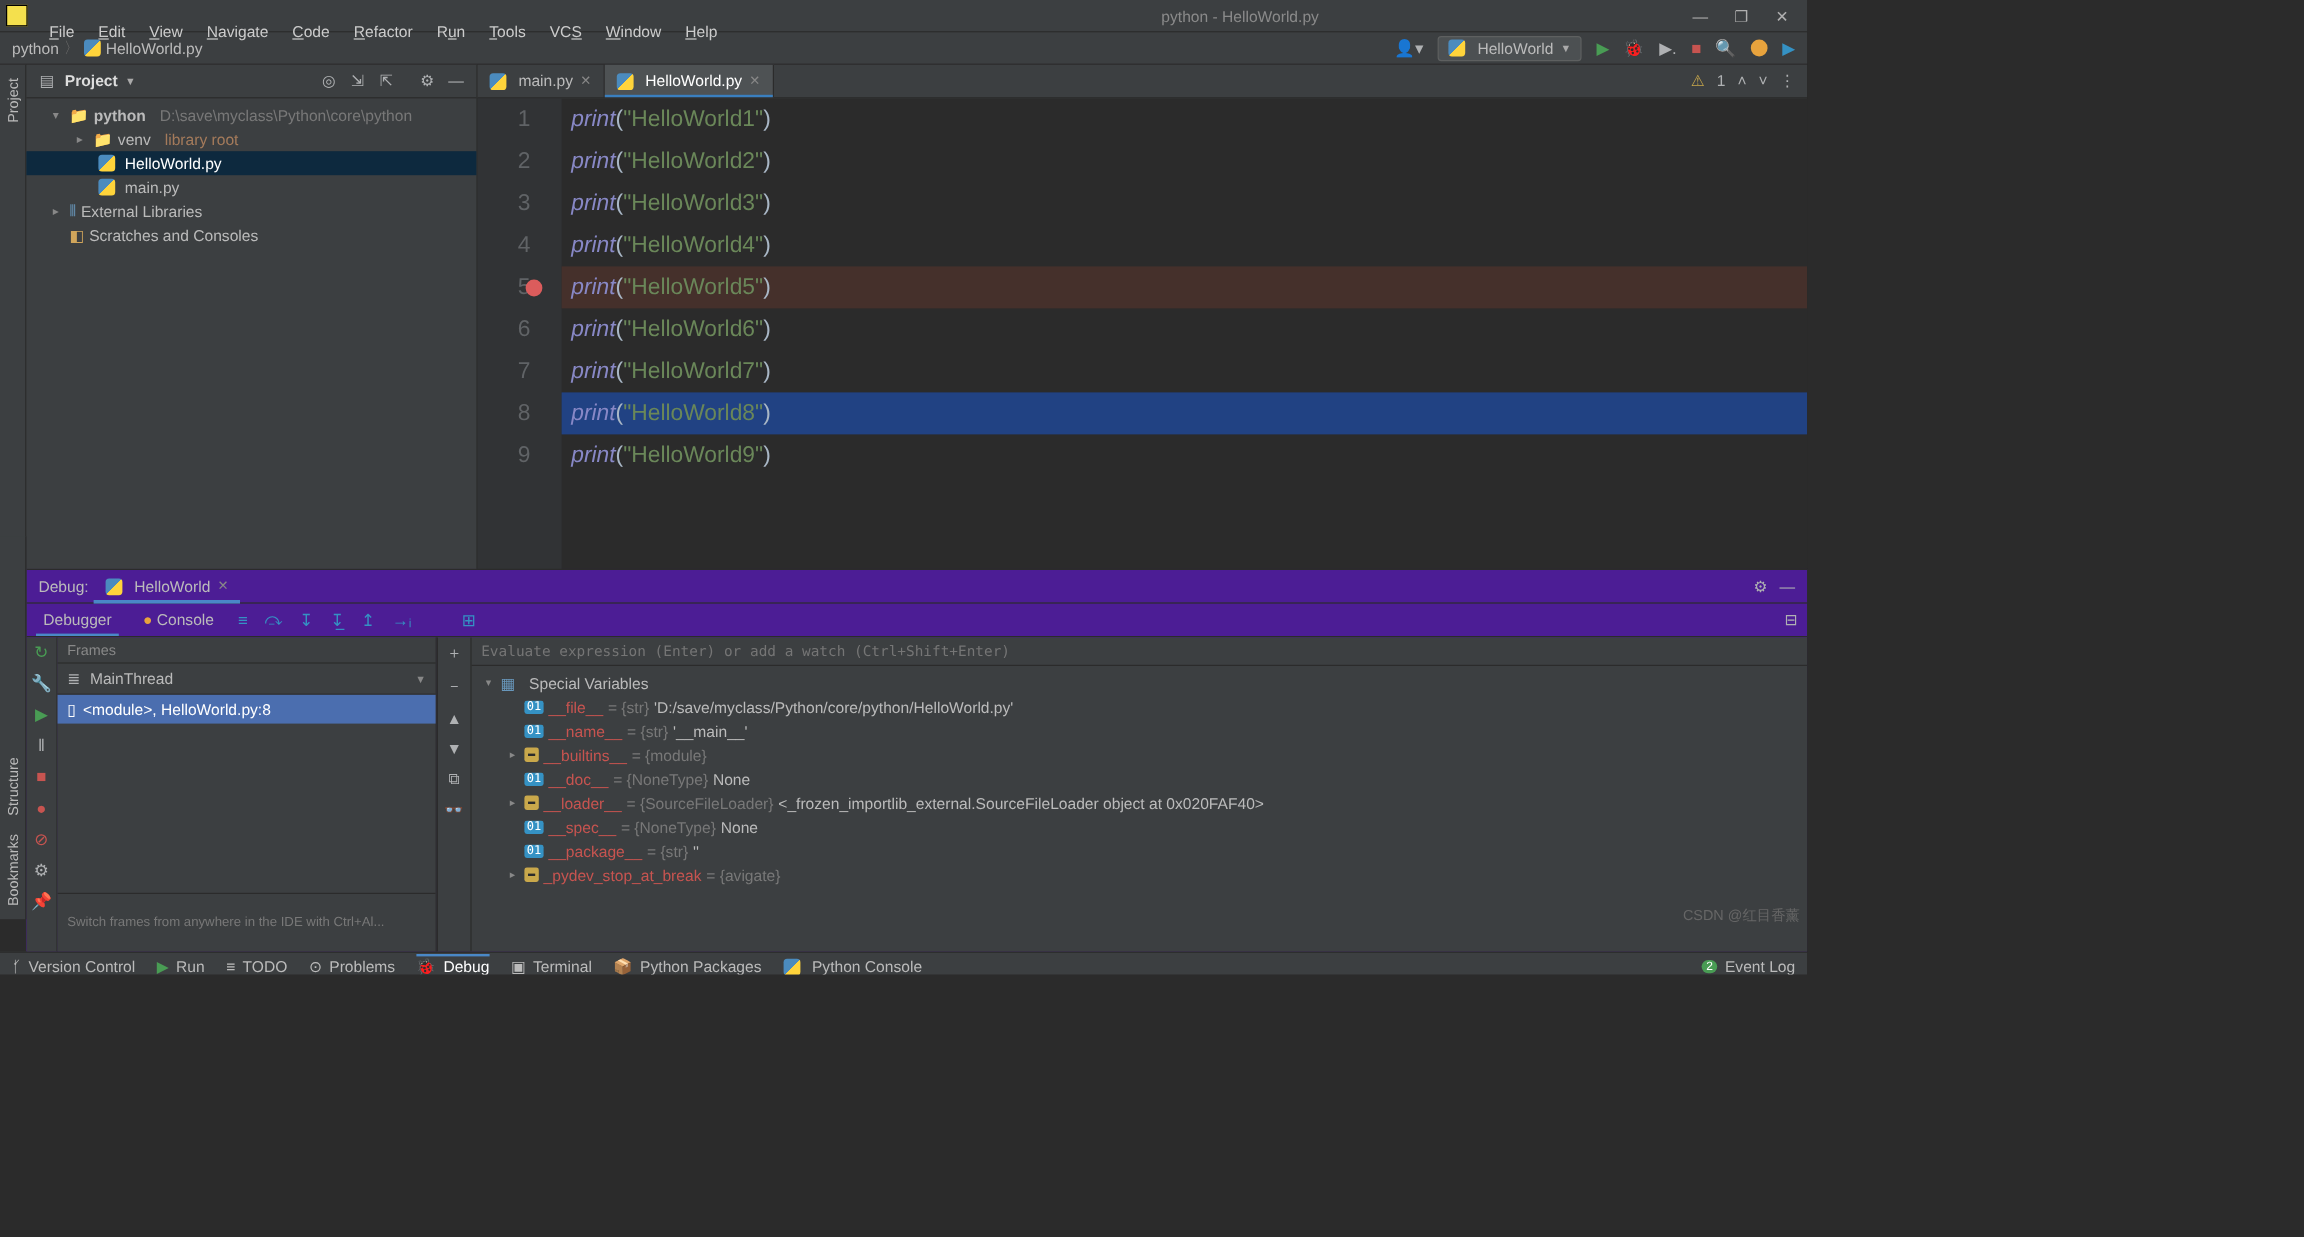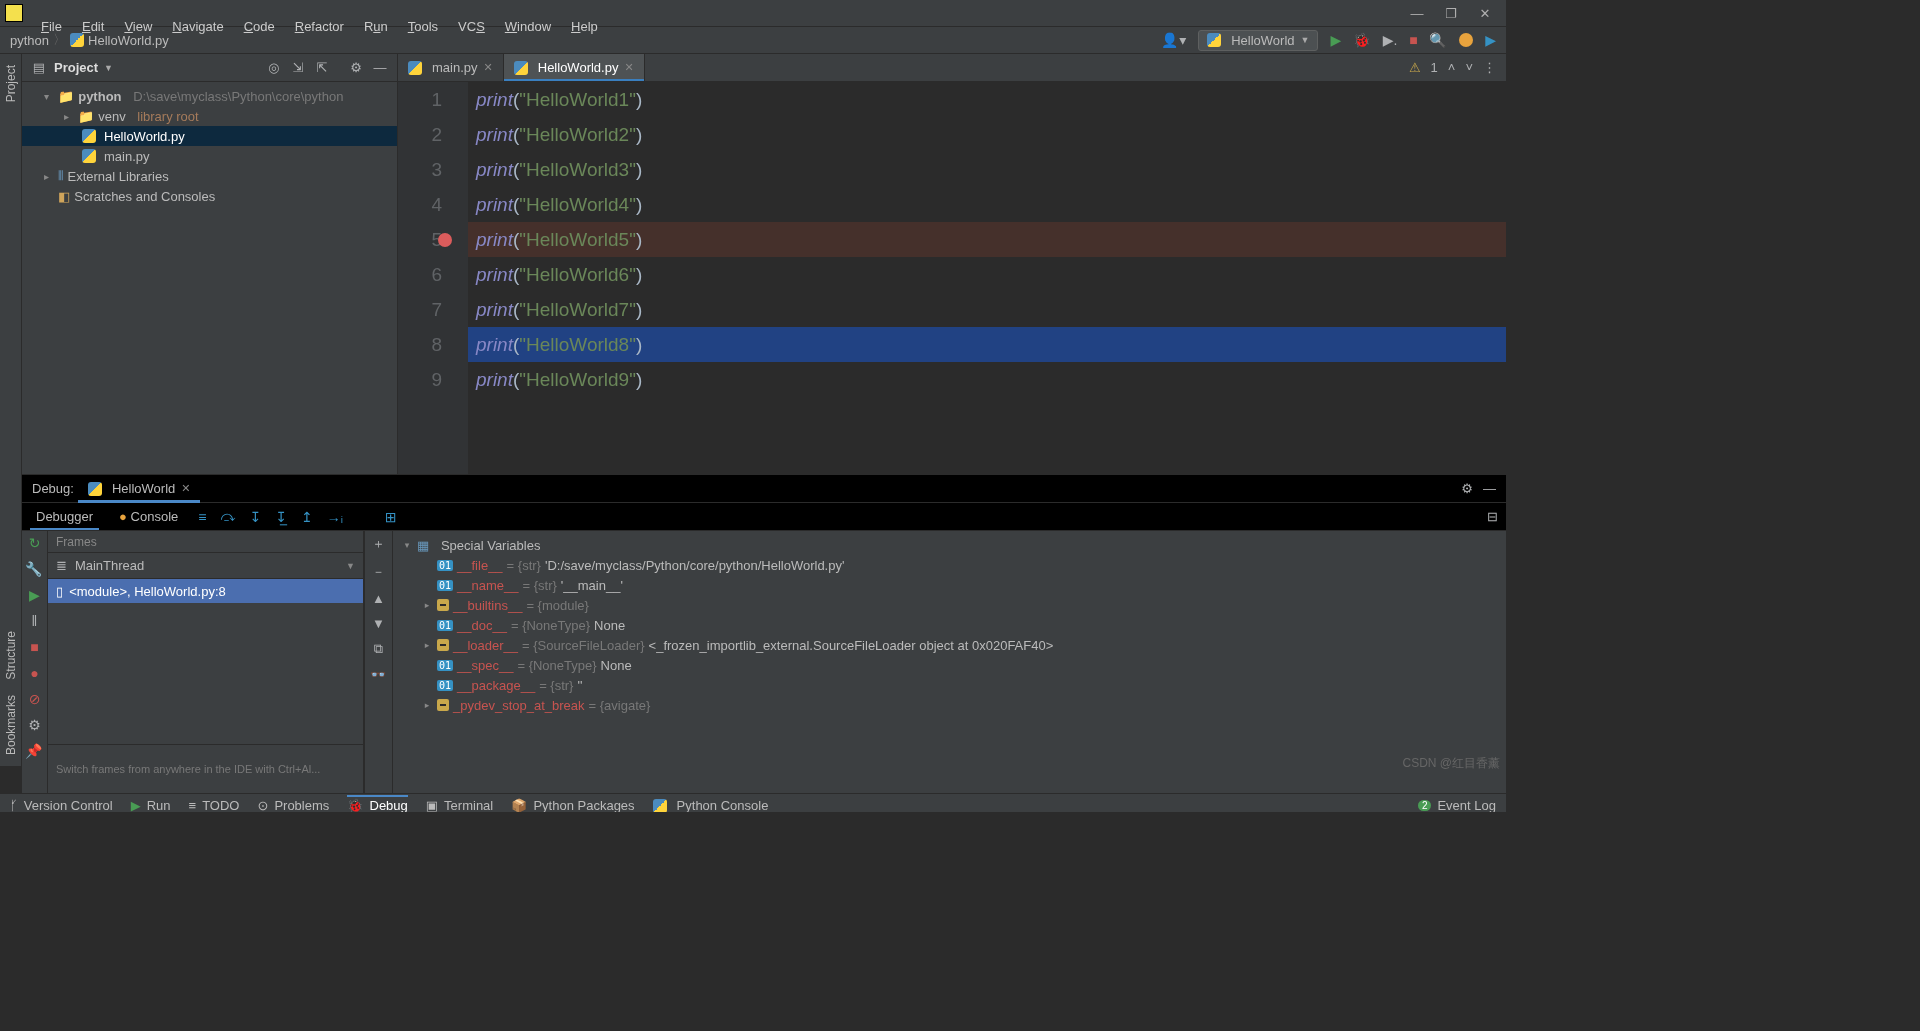--- a/index.html
+++ b/index.html
@@ -230,21 +230,21 @@
     flex:1; color:#A9B7C6; position:relative;
   }
   .code-line { height:35px; padding-left:8px; white-space:pre; }
   .code-line.bpline { background:#45302B; }
   .code-line.current { background:#214283; }
   .tk-fn { color:#8888C6; font-style:italic; }
   .tk-str { color:#6A8759; }
   .tk-p { color:#A9B7C6; }
   
   .debug-panel {
-    background: #000000;
+    background: #4c1d95;
     border-top: 1px solid #2B2B2B;
     display:flex; flex-direction:column;
     height: 319px;
   }
   .dbg-header {
     height: 28px;
     display:flex; align-items:center;
     padding: 0 10px;
     border-bottom: 1px solid #2B2B2B;
     gap:4px;
@@ -367,20 +367,21 @@
   <span class="menu-item"><u>E</u>dit</span>
   <span class="menu-item"><u>V</u>iew</span>
   <span class="menu-item"><u>N</u>avigate</span>
   <span class="menu-item"><u>C</u>ode</span>
   <span class="menu-item"><u>R</u>efactor</span>
   <span class="menu-item">R<u>u</u>n</span>
   <span class="menu-item"><u>T</u>ools</span>
   <span class="menu-item">VC<u>S</u></span>
   <span class="menu-item"><u>W</u>indow</span>
   <span class="menu-item"><u>H</u>elp</span>
+  <span class="title-center">python - HelloWorld.py</span>
   <div class="win-controls">
     <span class="win-btn">—</span>
     <span class="win-btn">❐</span>
     <span class="win-btn">✕</span>
   </div>
 </div>
 
 <div class="navbar">
   <span class="crumb">python</span>
   <span class="crumb-sep">〉</span>
@@ -566,20 +567,23 @@
       <div class="vars-inner">
         <div class="vars-left-strip">
           <span class="c-gray">＋</span>
           <span class="c-gray">－</span>
           <span class="c-gray">▲</span>
           <span class="c-gray">▼</span>
           <span class="c-gray">⧉</span>
           <span class="c-gray">👓</span>
         </div>
         <div class="vars-body">
+          <div class="eval-row">
+            <input style="background: transparent; border: none; color: rgb(96, 99, 102); width: 100%; font-family: Consolas, monospace; font-size: 12px; outline: none;" placeholder="Evaluate expression (Enter) or add a watch (Ctrl+Shift+Enter)">
+          </div>
           <div class="vars-tree">
             <div class="vr" style="padding-left:8px">
               <span class="vr-arrow">▾</span>
               <span style="color:#6897BB">▦</span>&nbsp;<span>Special Variables</span>
             </div>
             <div id="vars-mount">
                 <div class="vr" style="padding-left: 28px;">
                   <span class="vr-arrow"></span>
                   <span class="badge-01">01</span> 
                   <span class="vname">__file__</span> 

